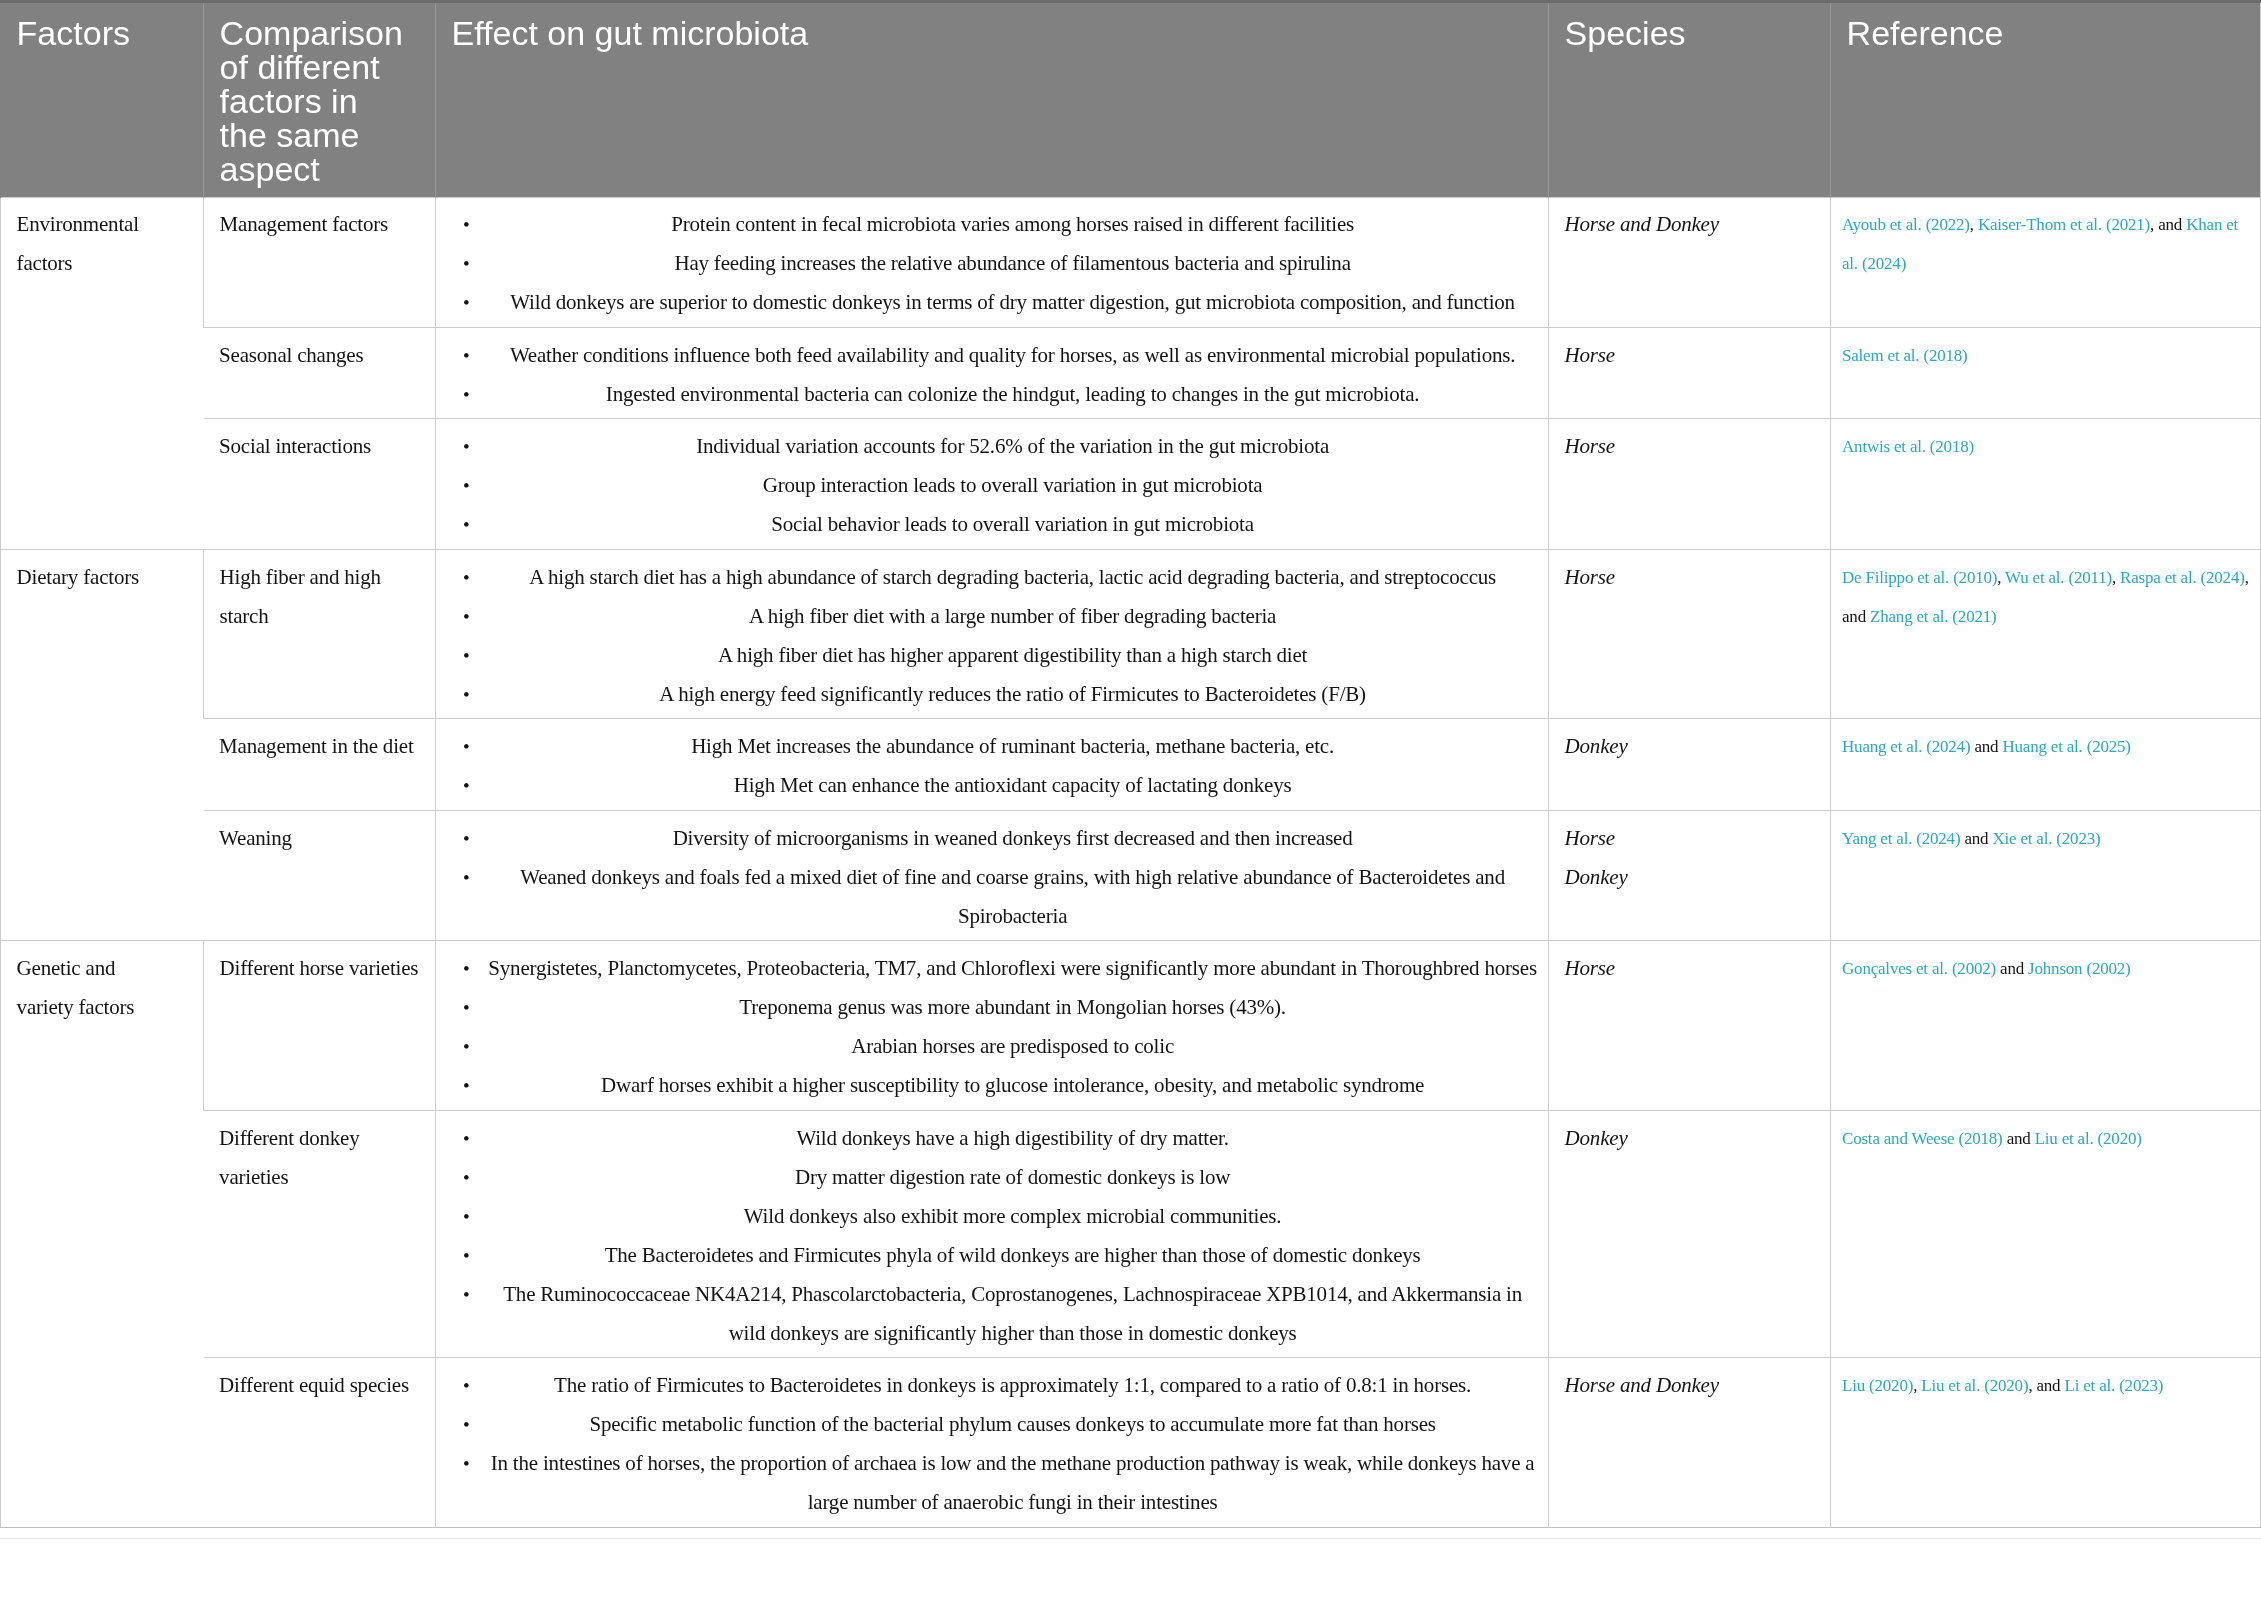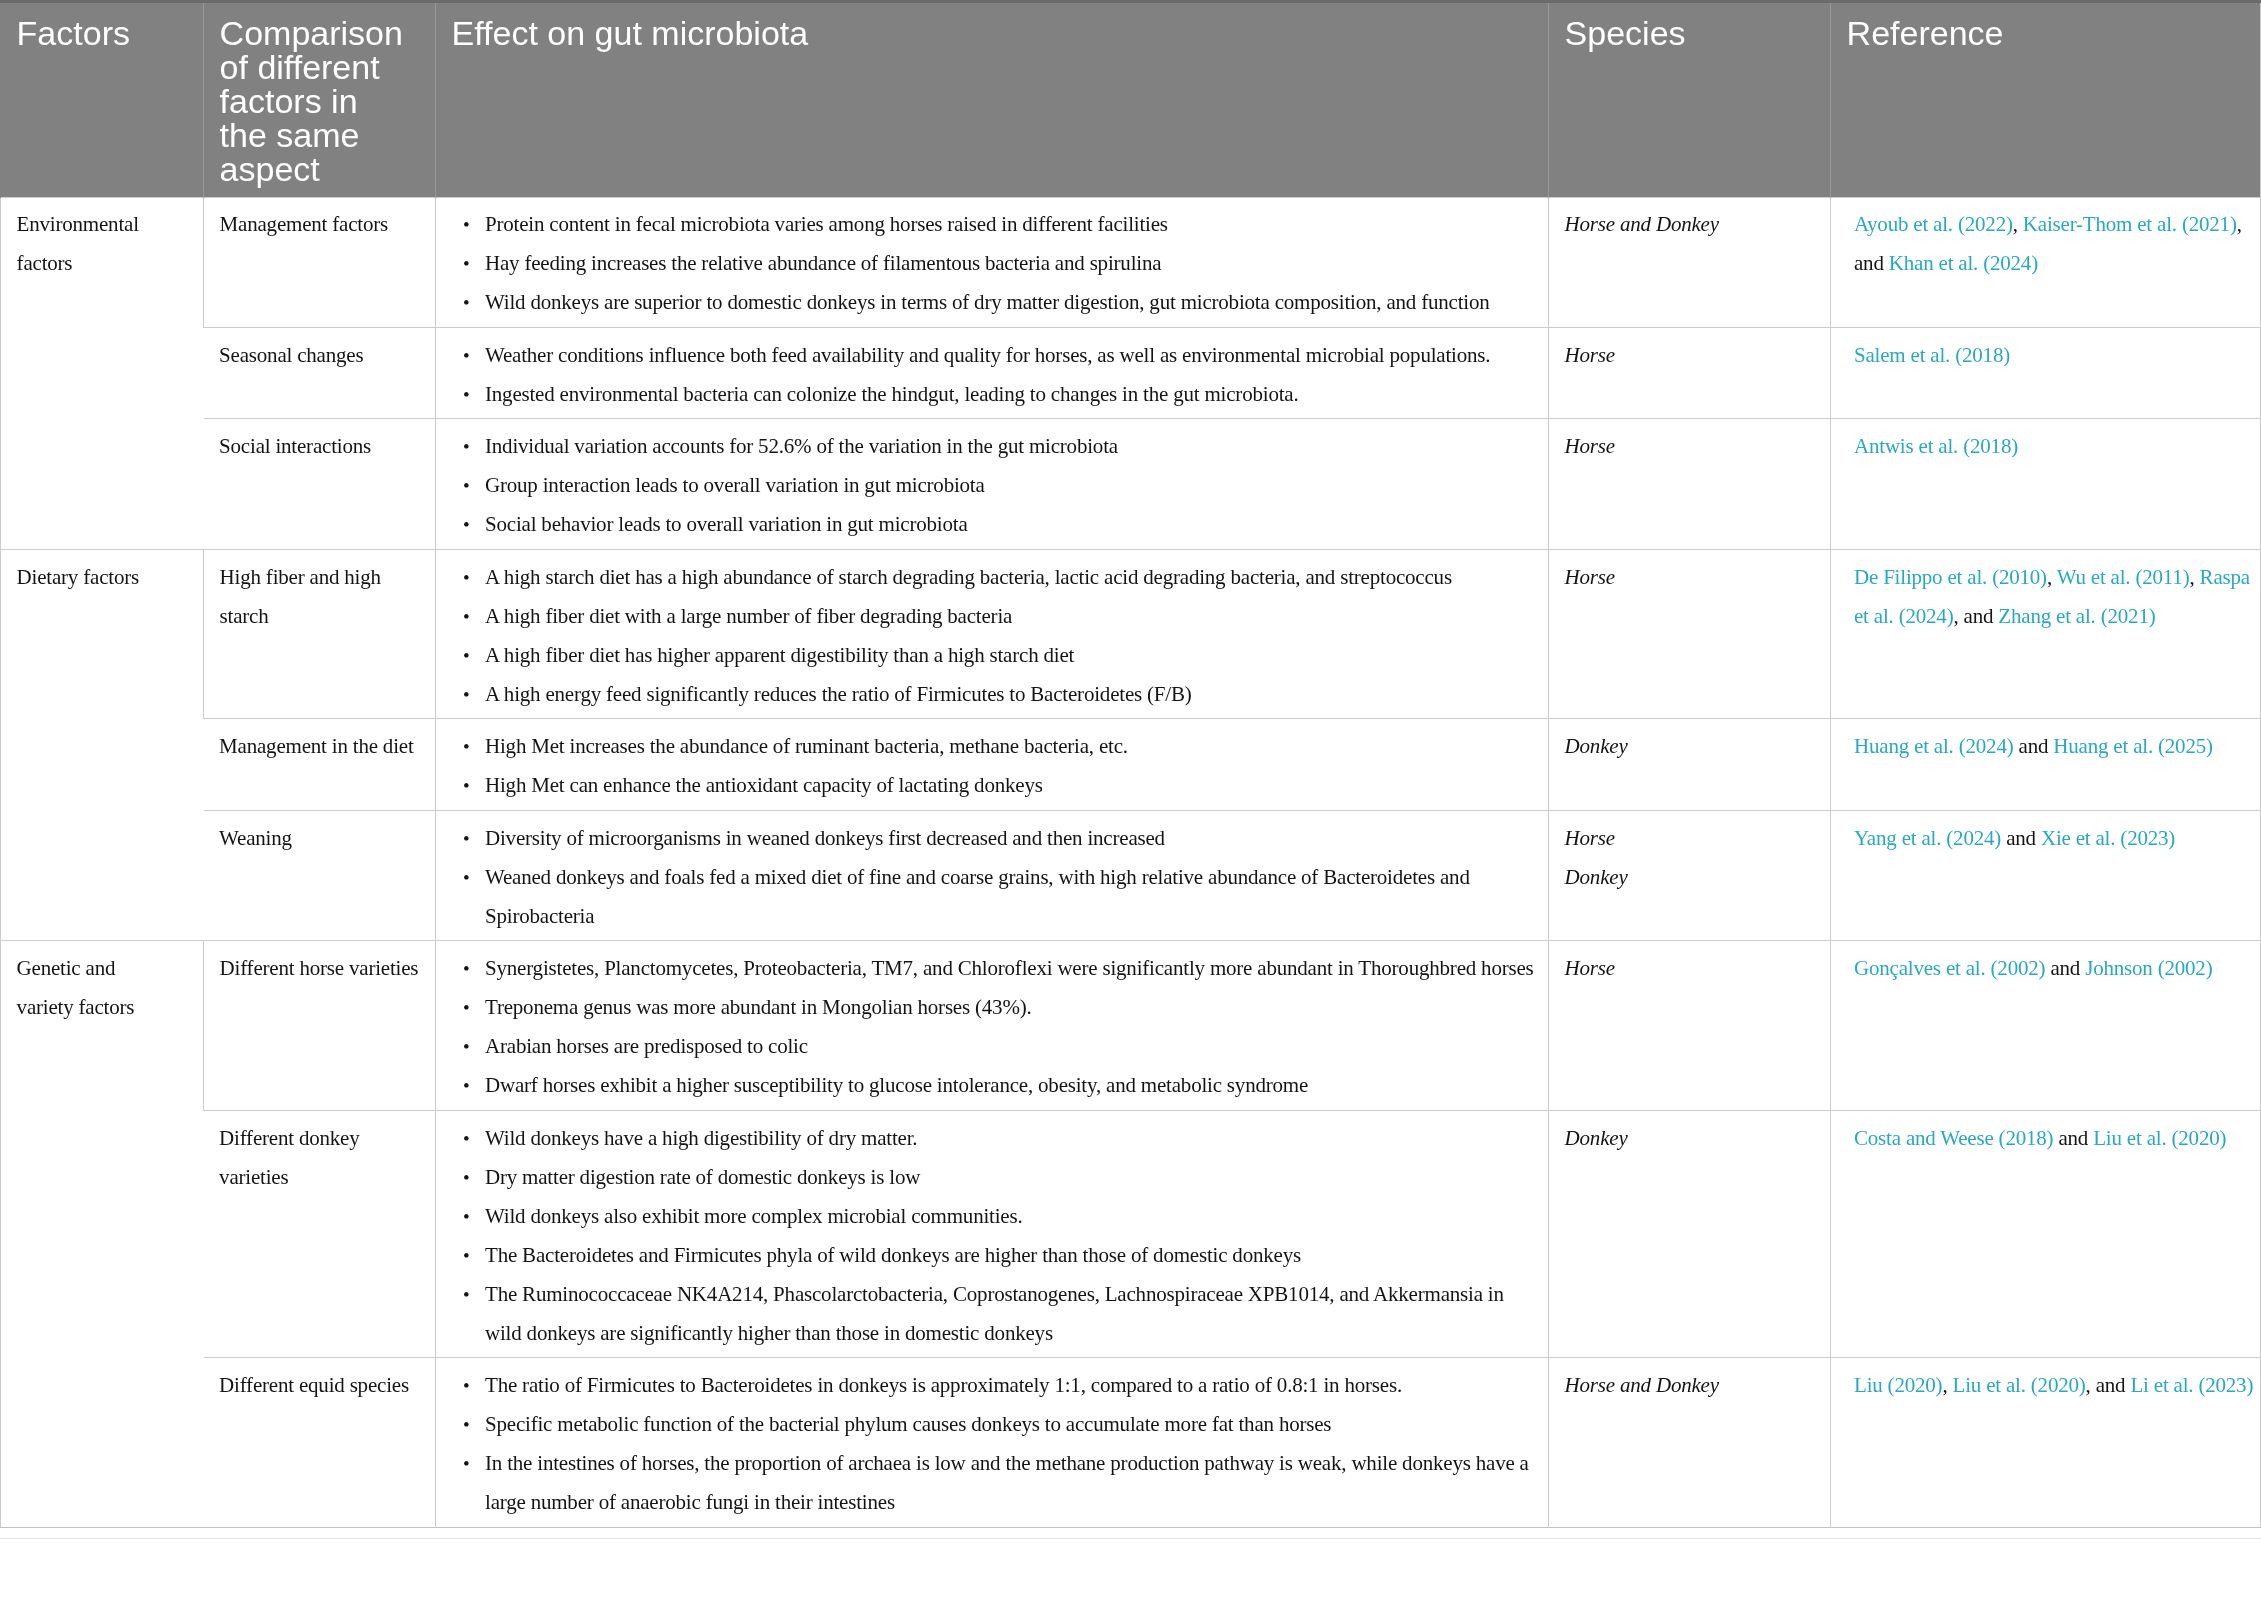--- a/index.html
+++ b/index.html
@@ -43,29 +43,29 @@
     letter-spacing:-0.2px;
     color:var(--text);
     vertical-align:top;
     border-top:1.6px solid var(--border);
     border-left:1.6px solid var(--border);
     padding:7.8px 11px 4.7px 15.6px;
   }
   tbody td:first-child{border-left:none;}
   td.factor-cell{padding-right:27px;}
   td.effect-cell{padding-left:0;padding-right:7.8px;}
-  .bullet{position:relative;padding-left:49px;}
+  .bullet{position:relative;padding-left:49px;text-align:center;}
   .bullet::before{
     content:"\2022";
     position:absolute;
     left:27px;top:0;
     font-size:19px;
   }
   .it{}
-  td.reference-cell{padding-left:23px;padding-right:3.1px;font-size:21px;}
+  td.reference-cell{padding-left:11px;padding-right:3.1px;font-size:17px;}
   .ref-link{color:var(--link);cursor:pointer;}
   .species-line{white-space:nowrap;font-style:italic;}
   .bottom-rule{border-top:1.6px solid #e4e4e4;margin-top:10.2px;height:0;}
 </style>
 </head>
 <body>
 
 <table>
   <colgroup>
     <col style="width:203px">

